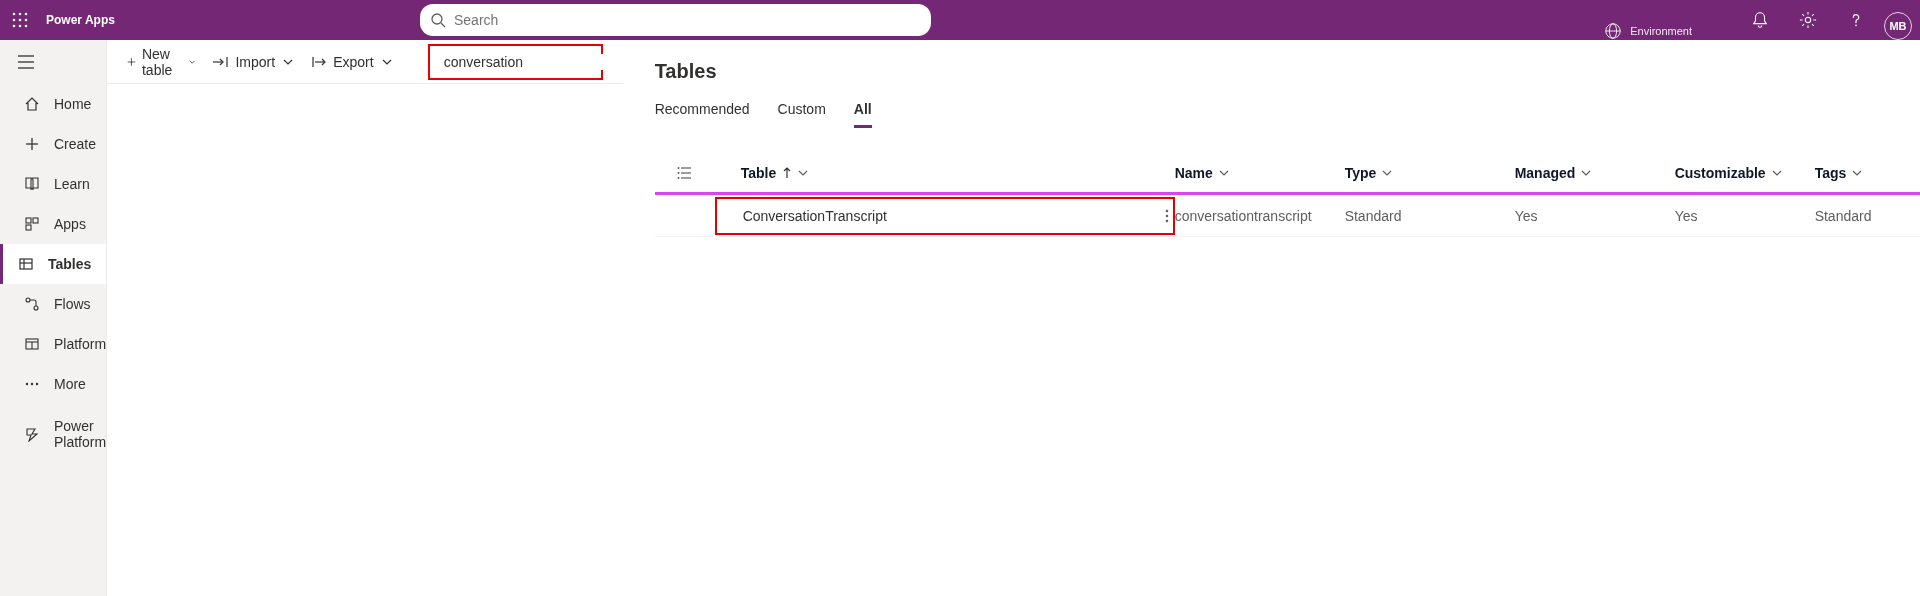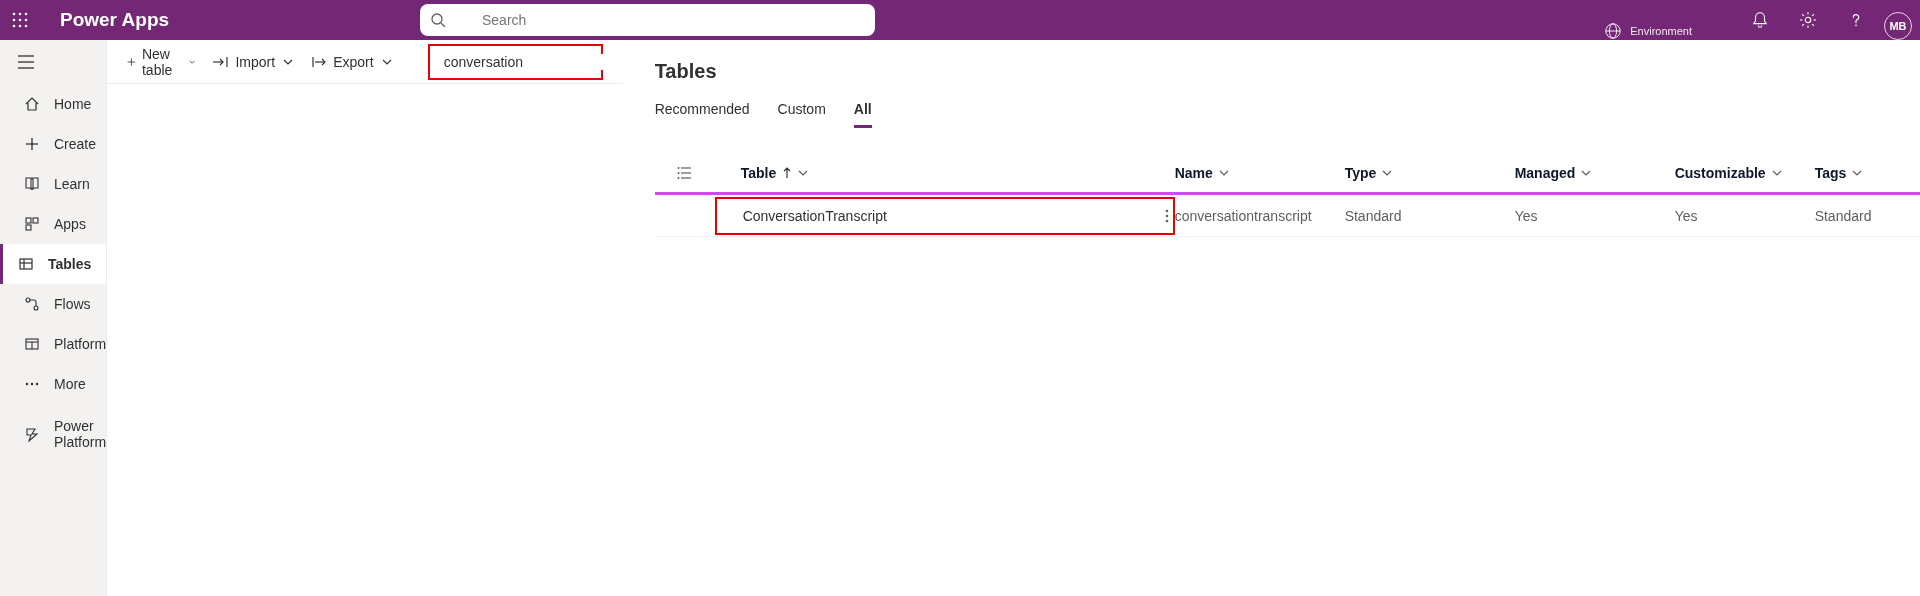--- a/index.html
+++ b/index.html
@@ -1,22 +1,22 @@
 <!DOCTYPE html>
 <html><head>
 <meta charset="utf-8">
 <style>
 * { box-sizing: border-box; margin: 0; padding: 0; font-family: "Segoe UI", Arial, sans-serif; }
 body { background: #fff; color: #323130; width: 1920px; height: 596px; overflow: hidden; }
 
 
 .topbar { background: #742774; height: 40px; display: flex; align-items: center; color: #fff; position: relative; }
 .waffle { width: 40px; height: 40px; display: flex; align-items: center; justify-content: center; cursor: pointer; }
-.brand { font-size: 19px; font-weight: 600; margin-left: 20px; }
-.search-wrap { position: absolute; left: 420px; top: 4px; width: 455px; height: 32px; background: #fff; border-radius: 8px; display: flex; align-items: center; padding: 0 10px; gap: 28px; }
+.brand { font-size: 12px; font-weight: 600; margin-left: 6px; }
+.search-wrap { position: absolute; left: 420px; top: 4px; width: 511px; height: 32px; background: #fff; border-radius: 13px; display: flex; align-items: center; padding: 0 10px; }
 .search-wrap svg { flex: 0 0 auto; }
 .search-wrap input { border: none; outline: none; flex: 1; font-size: 14px; margin-left: 8px; color: #605e5c; }
 .topbar-right { margin-left: auto; display: flex; align-items: flex-end; height: 100%; gap: 8px; }
 .env { display: flex; align-items: center; margin-right: 40px; font-size: 12px; }
 .env-text { margin-left: 8px; line-height: 1; }
 .env-label { font-size: 11px; opacity: .9; }
 .icon-btn { width: 40px; height: 40px; display: flex; align-items: center; justify-content: center; cursor: pointer; }
 .avatar { width: 28px; height: 28px; border-radius: 50%; border: 1px solid rgba(255,255,255,.8); display: flex; align-items: center; justify-content: center; font-size: 11px; font-weight: 600; margin-right: 8px; margin-left: 0; }
 
 

